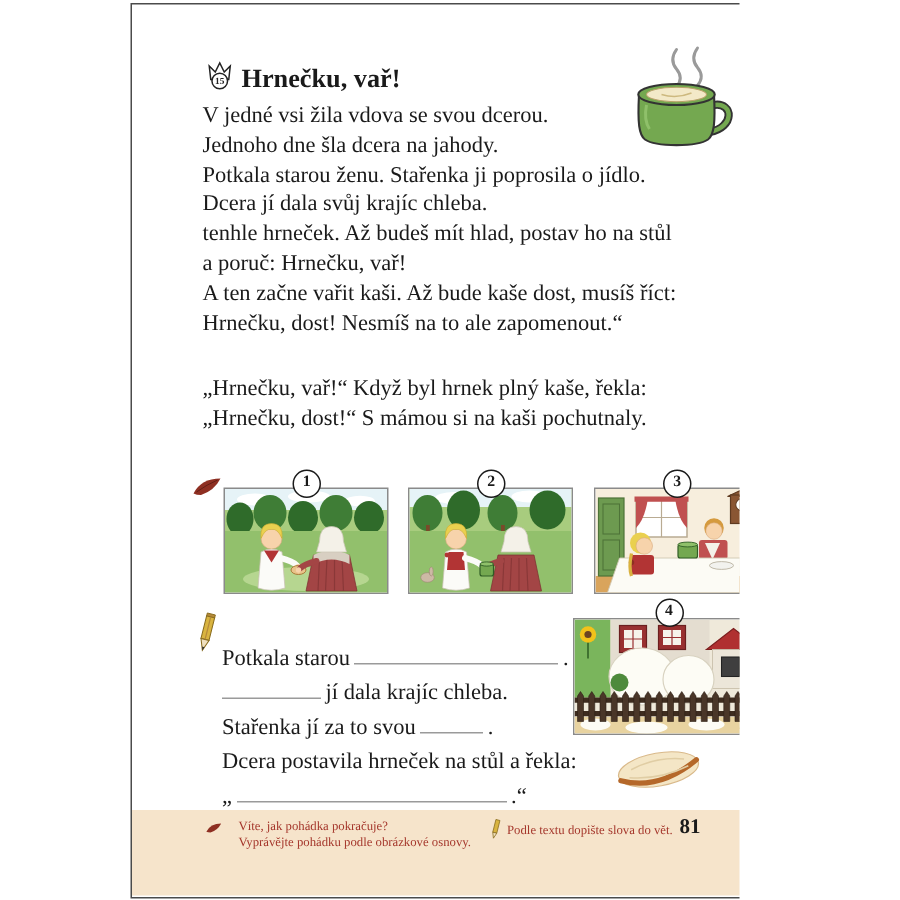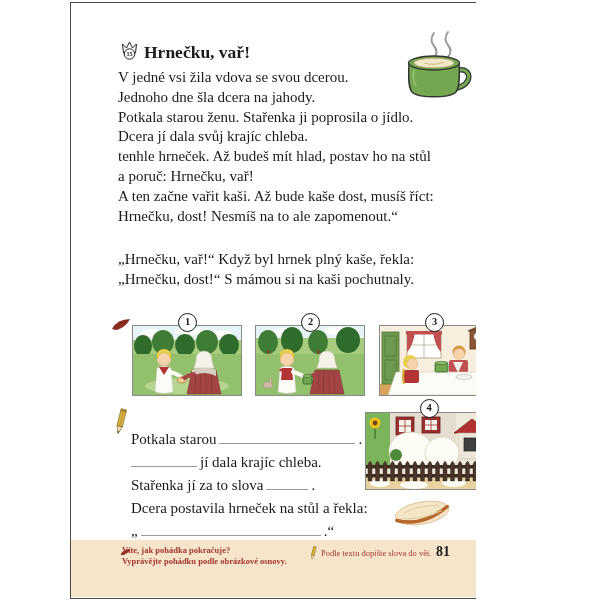--- a/index.html
+++ b/index.html
@@ -1,17 +1,17 @@
 <!DOCTYPE html>
 <html><head>
 <meta charset="utf-8">
 <style>
   html,body{margin:0;padding:0;background:#fff;}
   .canvas{position:relative;width:476px;height:600px;background:#ffffff;overflow:hidden;
-          font-family:"Liberation Serif","DejaVu Serif",serif;color:#1a1a1a;}
+          font-family:"Liberation Serif","DejaVu Serif",serif;color:#1a1a1a;margin-left:17px;}
   .page{position:absolute;left:70px;top:2px;width:443px;height:595px;
         border:1px solid #4b4b4b;background:#fff;}
   .footer-band{position:absolute;left:71px;top:540px;width:441px;height:57px;background:#f6e4cb;}
 
   .lesson-badge{position:absolute;left:120px;top:40px;width:19px;height:21px;}
   .page-title{position:absolute;left:144px;top:42px;font-size:17.5px;font-weight:bold;white-space:nowrap;}
 
   .mug{position:absolute;left:400px;top:30px;width:84px;height:72px;}
 
   .para{position:absolute;left:118px;font-size:15px;line-height:19.8px;}
@@ -34,22 +34,22 @@
 
   .bread{position:absolute;left:390px;top:496px;width:64px;height:34px;}
 
   .ex-pencil{position:absolute;left:114px;top:408px;width:14px;height:28px;}
   .exercise{position:absolute;left:131px;top:428px;font-size:15px;line-height:23px;}
   .exline{white-space:nowrap;}
   .blank{display:inline-block;height:13px;border-bottom:1px solid #9a9a9a;vertical-align:baseline;margin:0 3px;}
   .w1{width:136px;} .w2{width:66px;margin-left:0;} .w3{width:42px;} .w5{width:180px;}
 
   .ft-leaf{position:absolute;left:120px;top:548px;width:11px;height:8px;}
-  .ft-note{position:absolute;left:122px;top:545px;font-size:8.5px;line-height:11px;
-           color:#a5372c;white-space:nowrap;font-weight:bold;}
+  .ft-note{position:absolute;left:142px;top:545px;font-size:8.5px;line-height:11px;
+           color:#a5372c;white-space:nowrap;}
   .ft-pencil{position:absolute;left:310px;top:546px;width:7px;height:14px;}
   .ft-instr{position:absolute;left:321px;top:548px;font-size:8.5px;color:#a5372c;white-space:nowrap;}
   .page-num{position:absolute;left:436px;top:544px;font-size:14px;font-weight:bold;}
 </style>
 </head>
 <body>
 
 <div class="canvas">
   <div class="page"></div>
   <div class="footer-band"></div>
@@ -246,21 +246,21 @@
   </svg>
 
   <div class="exercise">
     <div class="exline">
       <span>Potkala starou</span><span class="blank w1"></span><span>.</span>
     </div>
     <div class="exline">
       <span class="blank w2"></span><span>jí dala krajíc chleba.</span>
     </div>
     <div class="exline">
-      <span>Stařenka jí za to slova</span><span class="blank w3"></span><span>.</span>
+      <span>Stařenka jí za to svou</span><span class="blank w3"></span><span>.</span>
     </div>
     <div class="exline">
       <span>Dcera postavila hrneček na stůl a řekla:</span>
     </div>
     <div class="exline">
       <span>„</span><span class="blank w5"></span><span>.“</span>
     </div>
   </div>
 
   <svg class="ft-leaf" viewBox="0 0 20 13">

